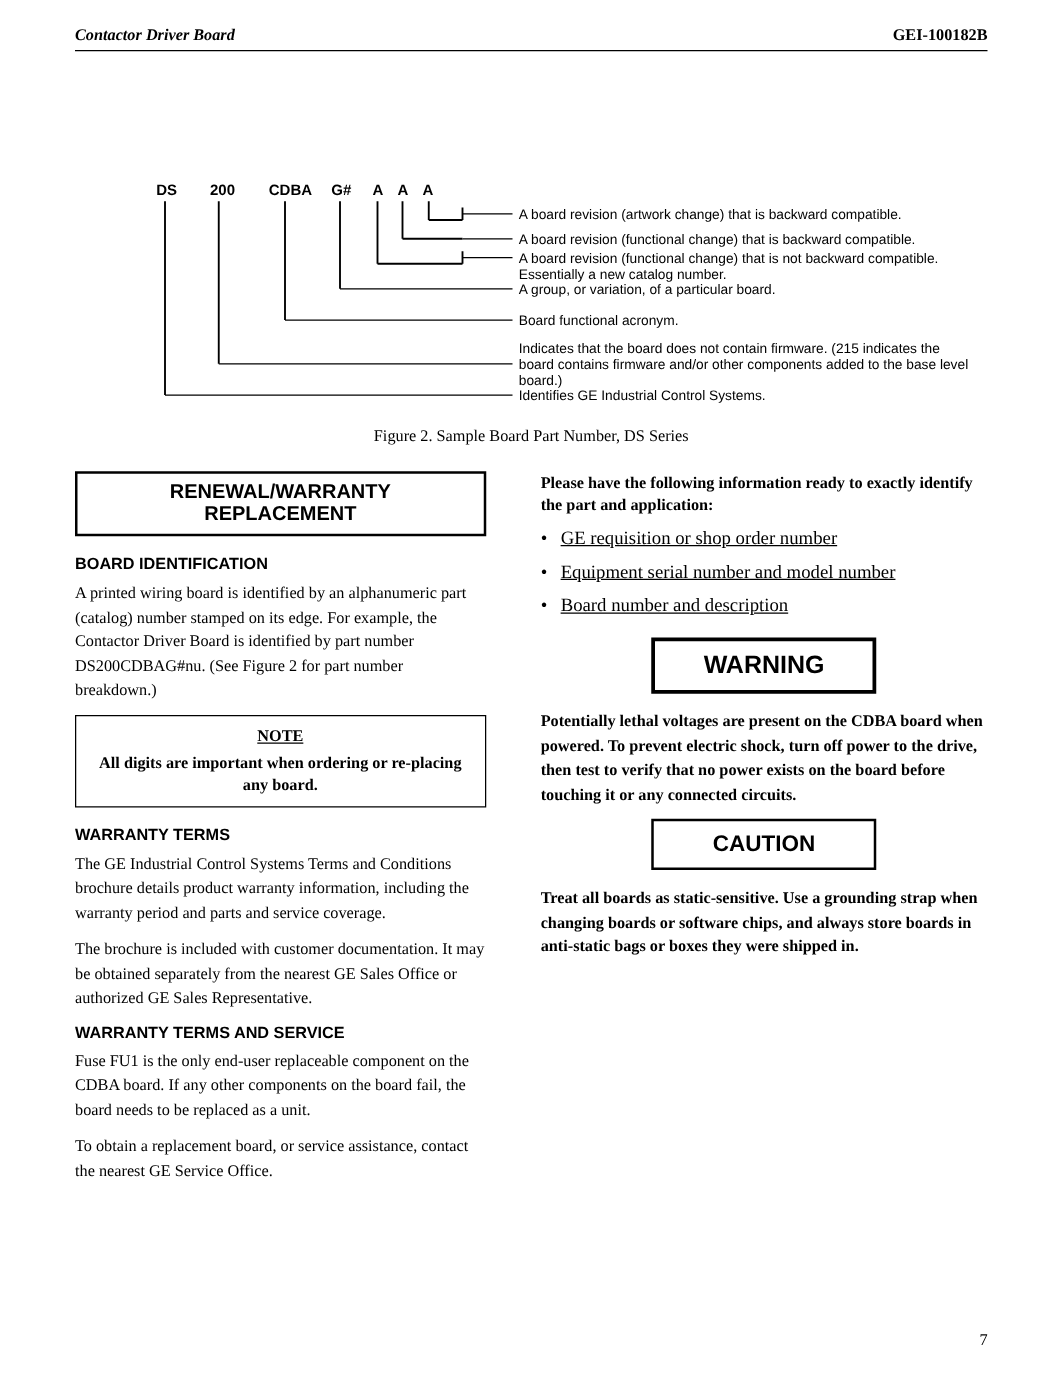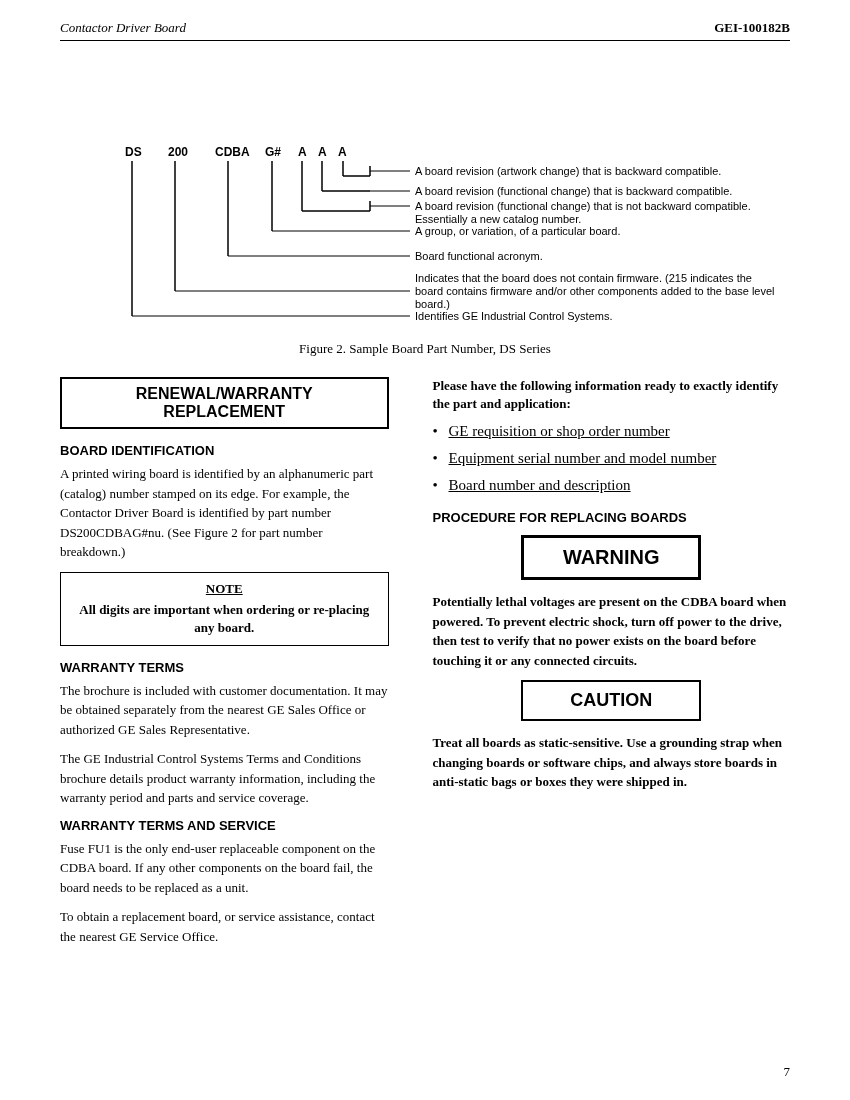--- a/index.html
+++ b/index.html
@@ -20,21 +20,21 @@
     }
     .header {
       display: flex;
       justify-content: space-between;
       align-items: flex-start;
       border-bottom: 1px solid #000;
       padding-bottom: 4px;
       margin-bottom: 20px;
     }
     .header-left {
-      font-weight: normal;
+      font-weight: bold;
       font-size: 13px;
       font-style: italic;
     }
     .header-right {
       font-weight: bold;
       font-size: 13px;
     }
 
     
     .diagram-section {
@@ -245,38 +245,37 @@
 
       <div class="subsection-title">BOARD IDENTIFICATION</div>
       <div class="paragraph">A printed wiring board is identified by an alphanumeric part (catalog) number stamped on its edge. For example, the Contactor Driver Board is identified by part number DS200CDBAG#nu. (See Figure 2 for part number breakdown.)</div>
 
       <div class="note-box">
         <div class="note-title">NOTE</div>
         <div class="note-text">All digits are important when ordering or re-placing any board.</div>
       </div>
 
       <div class="subsection-title">WARRANTY TERMS</div>
+      <div class="paragraph">The GE Industrial Control Systems Terms and Conditions brochure details product warranty information, including the warranty period and parts and service coverage.</div>
       <div class="paragraph">The brochure is included with customer documentation. It may be obtained separately from the nearest GE Sales Office or authorized GE Sales Representative.</div>
-      <div class="paragraph">The GE Industrial Control Systems Terms and Conditions brochure details product warranty information, including the warranty period and parts and service coverage.</div>
 
       <div class="subsection-title">WARRANTY TERMS AND SERVICE</div>
       <div class="paragraph">Fuse FU1 is the only end-user replaceable component on the CDBA board. If any other components on the board fail, the board needs to be replaced as a unit.</div>
       <div class="paragraph">To obtain a replacement board, or service assistance, contact the nearest GE Service Office.</div>
     </div>
 
     <div class="col-right">
       <div class="right-intro">Please have the following information ready to exactly identify the part and application:</div>
 
       <ul class="bullet-list">
         <li id="bullet0">GE requisition or shop order number</li>
         <li id="bullet1">Equipment serial number and model number</li>
         <li id="bullet2">Board number and description</li>
       </ul>
 
-      <div class="subsection-title">PROCEDURE FOR REPLACING BOARDS</div>
 
       <div class="warning-box">
         <div class="warning-title">WARNING</div>
       </div>
 
       <div class="paragraph" style="font-weight:bold;" id="warning-text-el">Potentially lethal voltages are present on the CDBA board when powered. To prevent electric shock, turn off power to the drive, then test to verify that no power exists on the board before touching it or any connected circuits.</div>
 
       <div class="caution-box">
         <div class="caution-title">CAUTION</div>
       </div>

